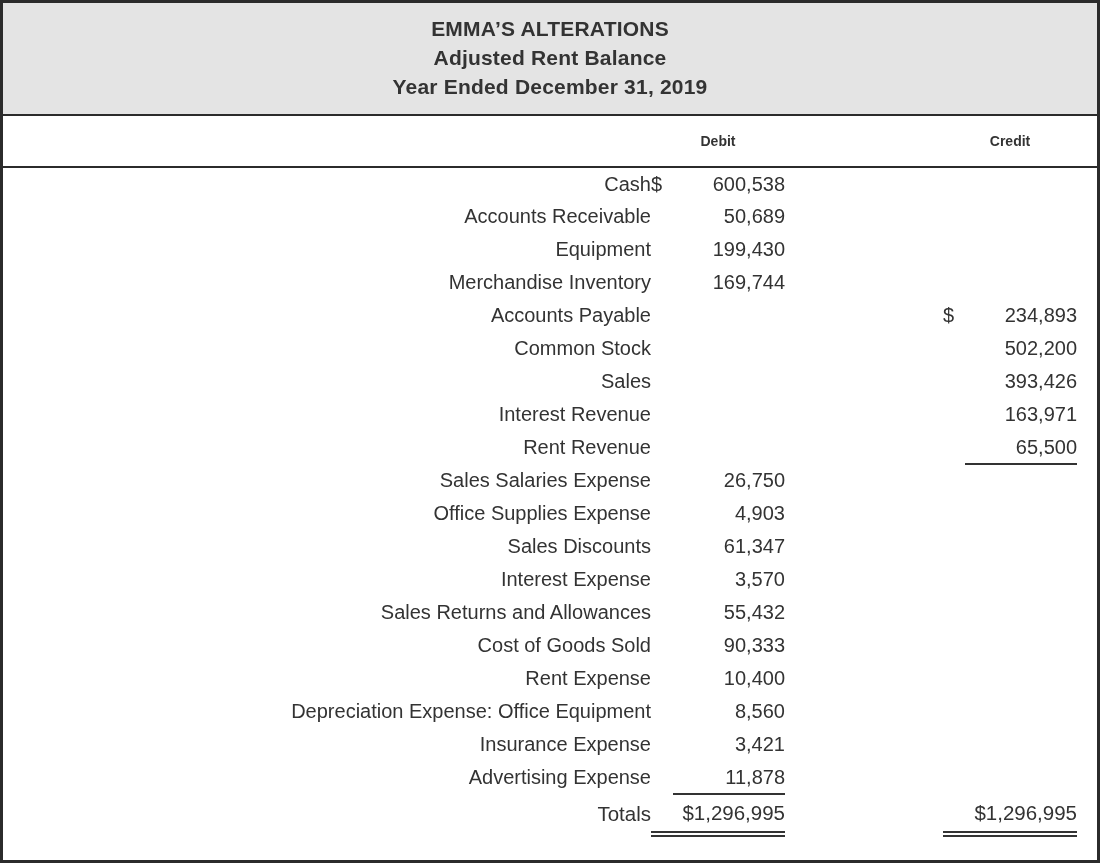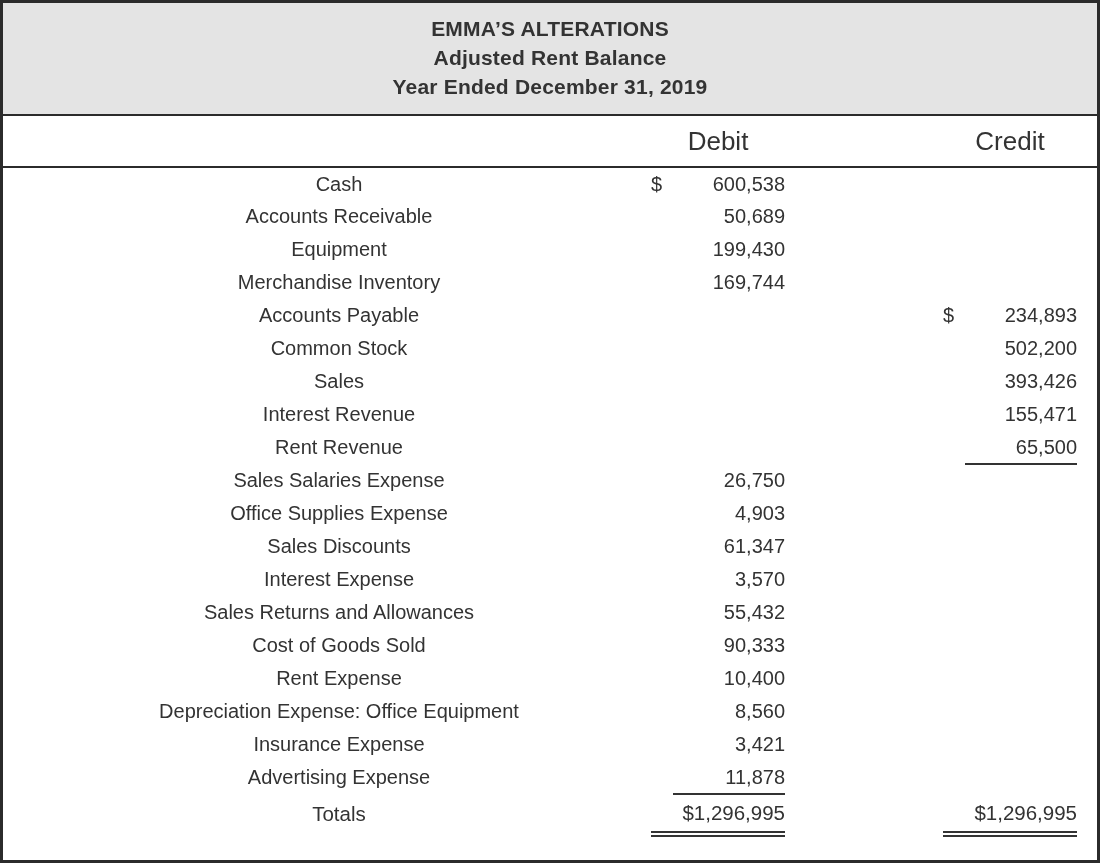--- a/index.html
+++ b/index.html
@@ -38,37 +38,37 @@
     table-layout: fixed;
   }
   col.c-acct { width: 648px; }
   col.c-sym  { width: 22px;  }
   col.c-amt  { width: 112px; }
   col.c-gap  { width: 158px; }
   col.c-pad  { width: auto;  }
   thead th {
     height: 51px;
     border-bottom: 2px solid var(--border);
-    font-size: 26px;
-    font-weight: 400;
+    font-size: 14px;
+    font-weight: 700;
     color: var(--text);
     text-align: center;
     vertical-align: middle;
     padding: 0;
   }
   tbody { color: var(--text); }
   tbody td {
     height: 33px;
     font-size: 20px;
     padding: 0;
     vertical-align: middle;
     white-space: nowrap;
     overflow: hidden;
   }
-  td.acct { text-align: center; padding-left: 24px; }
+  td.acct { text-align: right; padding-left: 24px; }
   td.sym  { text-align: left; }
   td.amt  { text-align: right; }
   td.ul   { border-bottom: 2px solid var(--text); }
   td.dbl  { border-bottom: 6px double var(--text); }
   tr.totals-row td { height: 40px; }
   td.total-label, td.total-amt { font-weight: 400; font-size: 20.5px; }
   tr.spacer-row td { height: 12px; }
 </style>
 </head>
 <body>
@@ -163,21 +163,21 @@
     <td class="sym"></td>
     <td class="amt">393,426</td>
     <td></td>
   </tr>
         <tr>
     <td class="acct">Interest Revenue</td>
     <td class="sym"></td>
     <td class="amt"></td>
     <td></td>
     <td class="sym"></td>
-    <td class="amt">155,471</td>
+    <td class="amt">163,971</td>
     <td></td>
   </tr>
         <tr>
     <td class="acct">Rent Revenue</td>
     <td class="sym"></td>
     <td class="amt"></td>
     <td></td>
     <td class="sym"></td>
     <td class="amt ul">65,500</td>
     <td></td>

